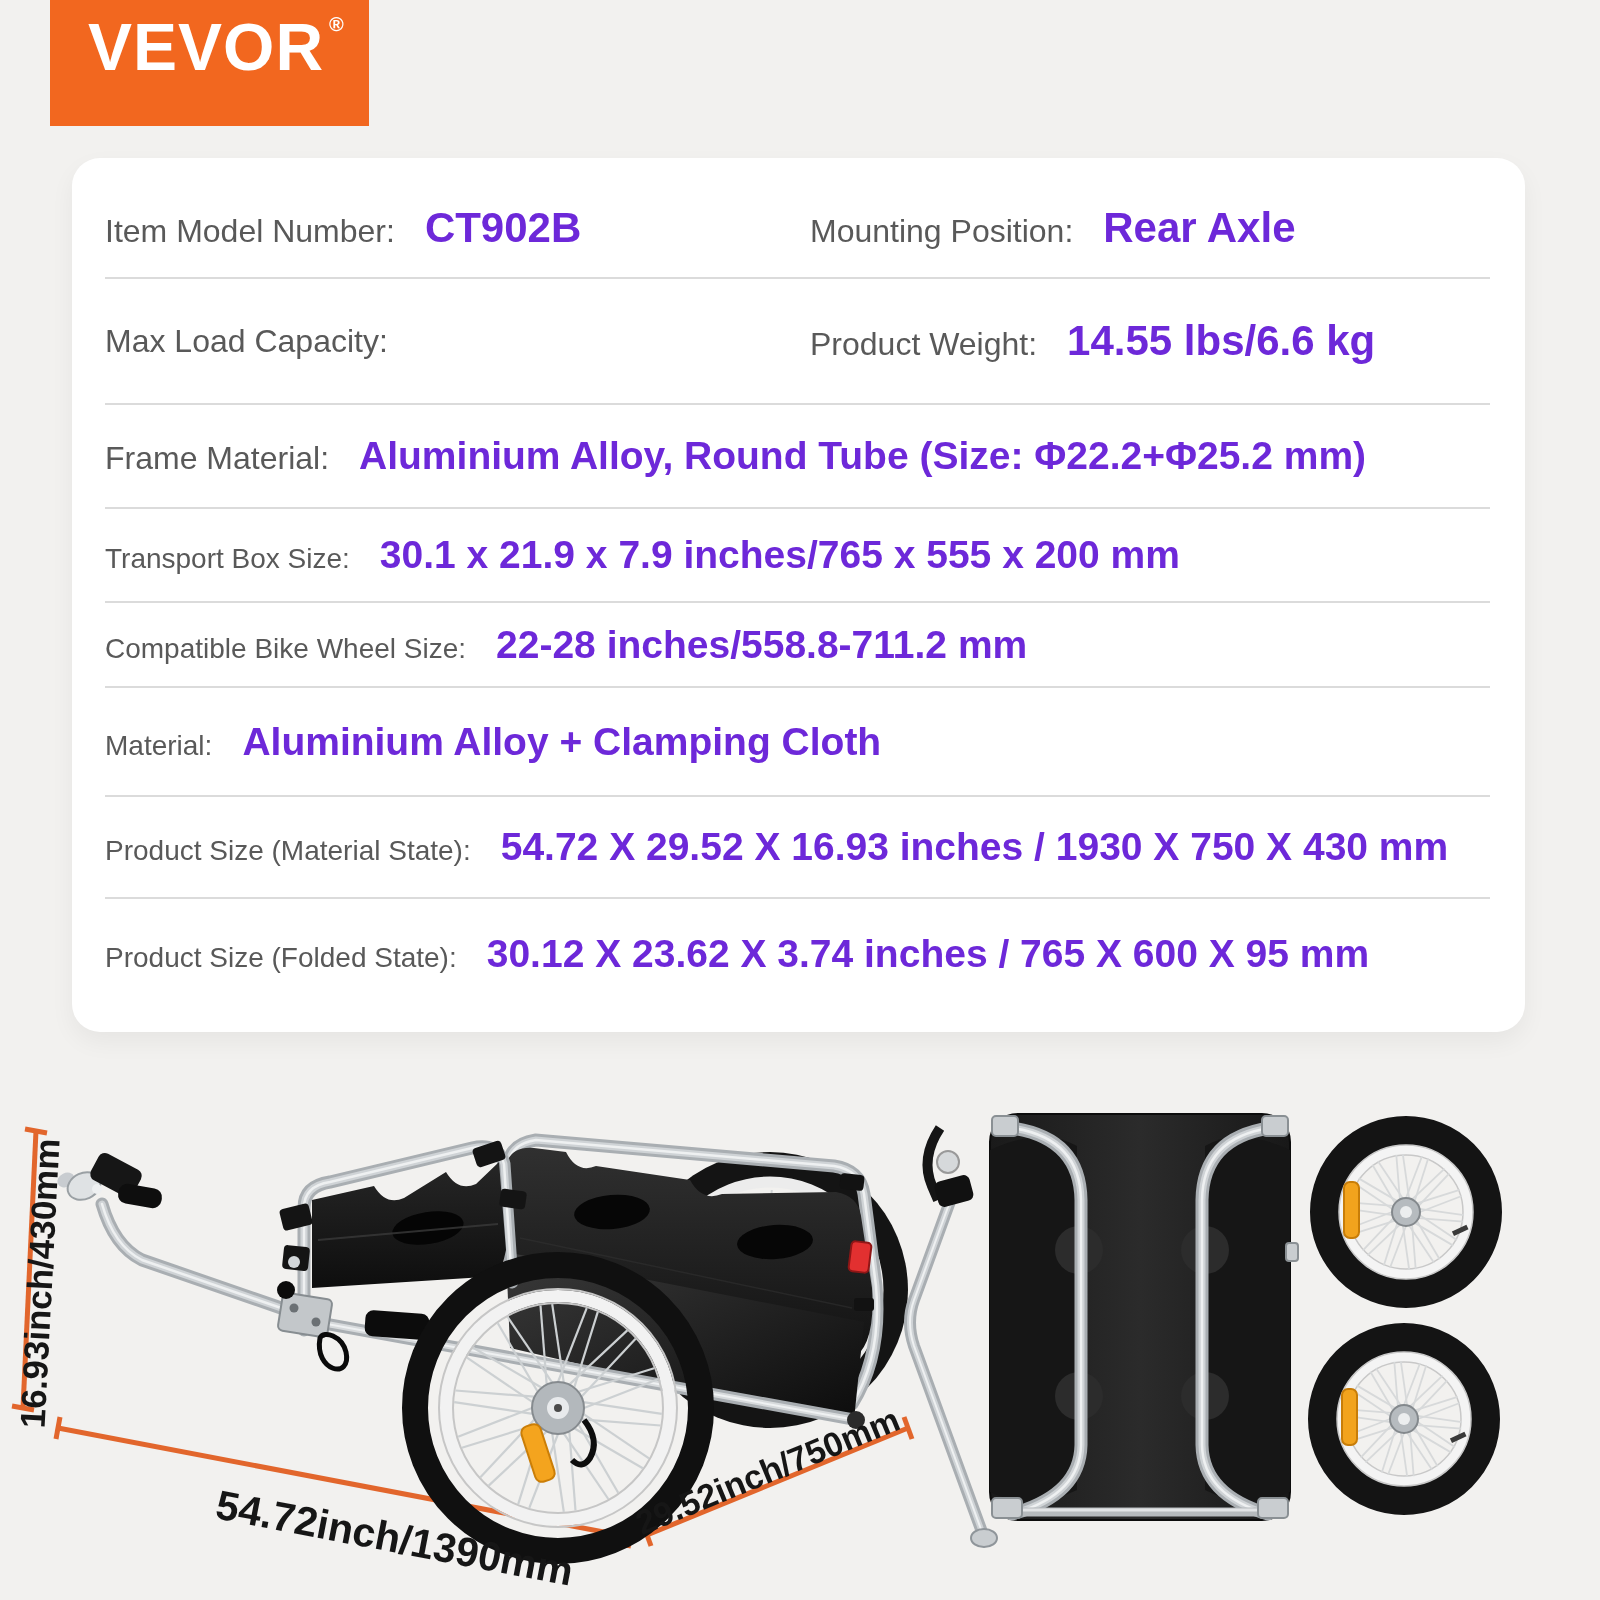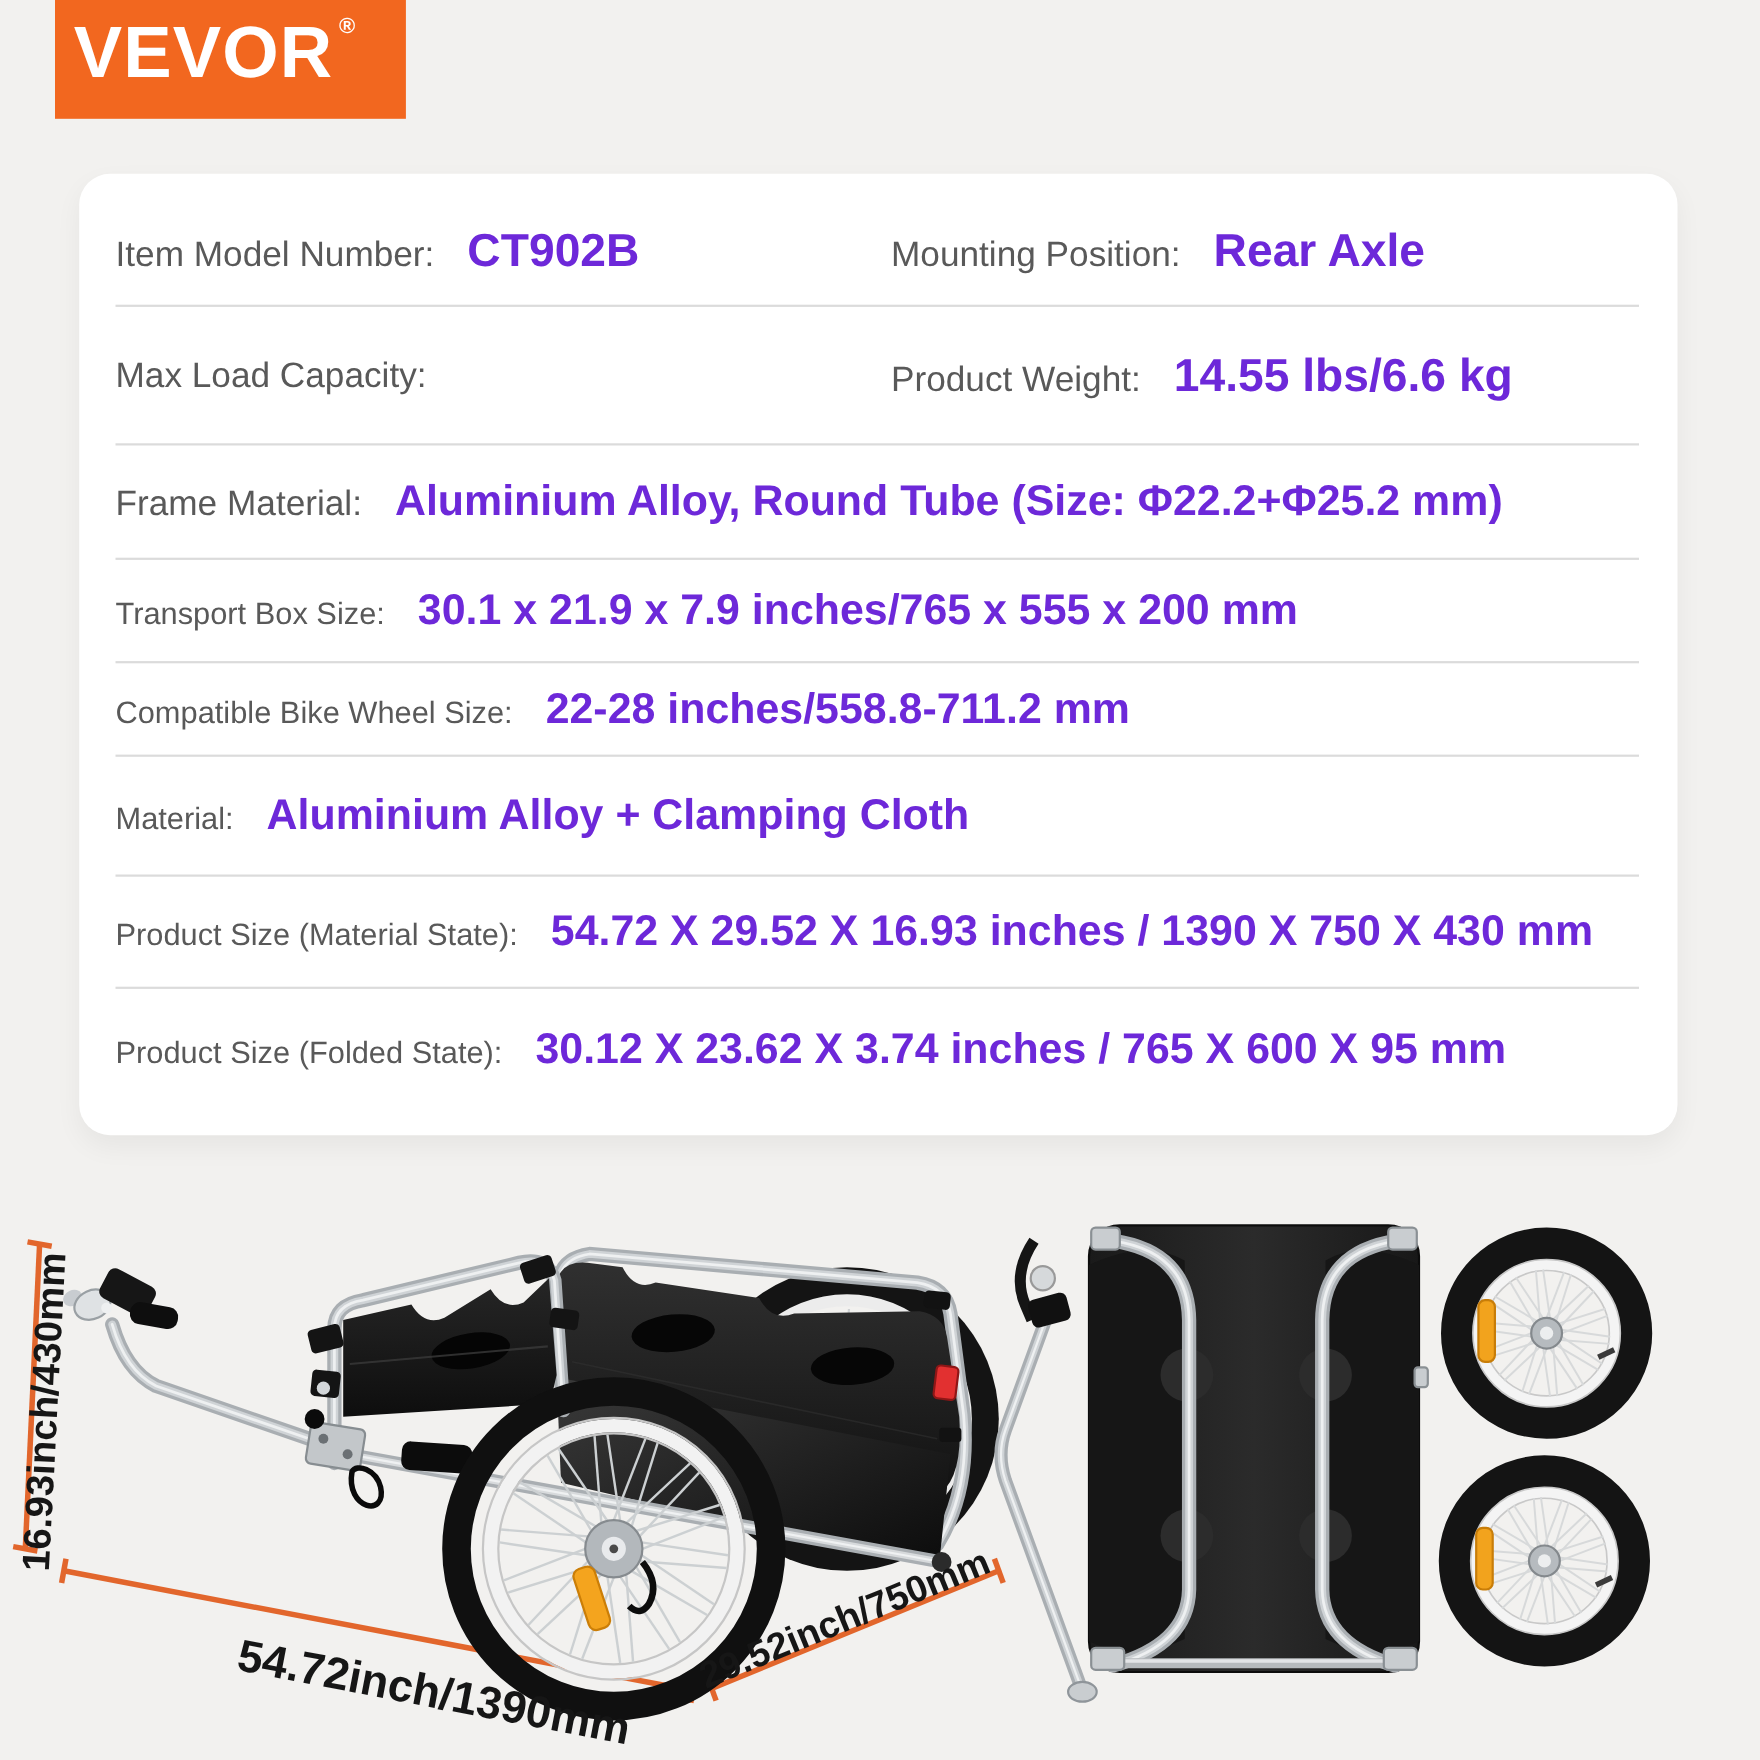--- a/index.html
+++ b/index.html
@@ -1,20 +1,20 @@
 <!DOCTYPE html>
 <html><head>
 <meta charset="utf-8">
 <style>
   html,body{margin:0;padding:0;}
   .stage{position:relative;width:1600px;height:1600px;background:#f2f1ef;overflow:hidden;
          font-family:"Liberation Sans",sans-serif;}
   
-  .logo{position:absolute;left:50px;top:0;width:319px;height:108px;background:#f2671f;
-        color:#fff;box-sizing:border-box;padding:14px 0 0 17px;}
+  .logo{position:absolute;left:50px;top:0;width:319px;height:126px;background:#f2671f;
+        color:#fff;box-sizing:border-box;padding:14px 0 0 38px;}
   .logo-name{font-size:66px;font-weight:bold;line-height:1;letter-spacing:1px;display:flex;align-items:flex-start;}
   .logo-reg{font-size:20px;font-weight:bold;margin-left:5px;margin-top:0;}
   .logo-tag{font-size:19px;font-weight:bold;letter-spacing:1.5px;margin-top:9px;}
   
   .card{position:absolute;left:72px;top:158px;width:1453px;height:874px;background:#ffffff;
         border-radius:28px;box-shadow:0 10px 24px rgba(0,0,0,.05);display:flex;flex-direction:column;}
   .row{display:flex;align-items:center;margin:0 35px 0 33px;border-bottom:2px solid #dbdbdb;box-sizing:border-box;}
   .row:nth-child(1){height:125px;padding-top:20px;}
   .row:nth-child(2){height:130px;}
   .row:nth-child(3){height:108px;}
@@ -85,21 +85,21 @@
     </div>
     <div class="row">
       <div class="cell">
         <span class="lbl">Material:</span>
         <span class="val">Aluminium Alloy + Clamping Cloth</span>
       </div>
     </div>
     <div class="row">
       <div class="cell">
         <span class="lbl">Product Size (Material State):</span>
-        <span class="val">54.72 X 29.52 X 16.93 inches / 1390 X 750 X 430 mm</span>
+        <span class="val">54.72 X 29.52 X 16.93 inches / 1930 X 750 X 430 mm</span>
       </div>
     </div>
     <div class="row">
       <div class="cell">
         <span class="lbl">Product Size (Folded State):</span>
         <span class="val">30.12 X 23.62 X 3.74 inches / 765 X 600 X 95 mm</span>
       </div>
     </div>
   </div>
 

